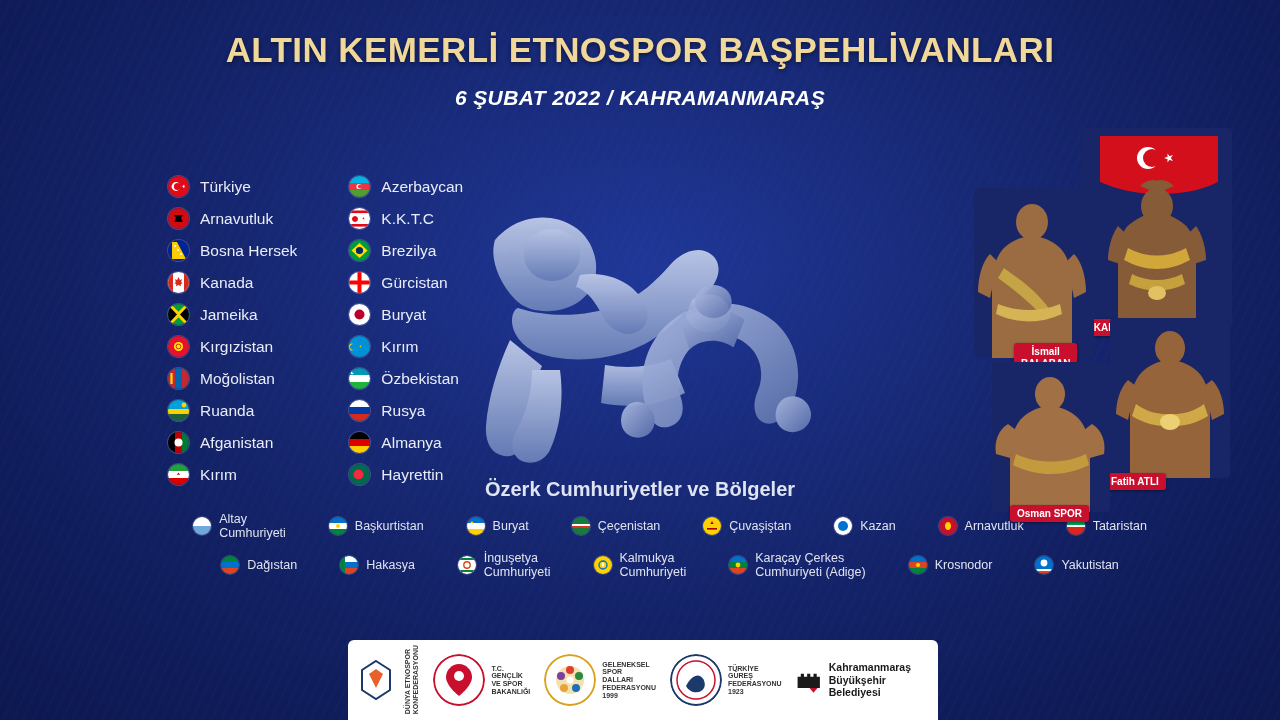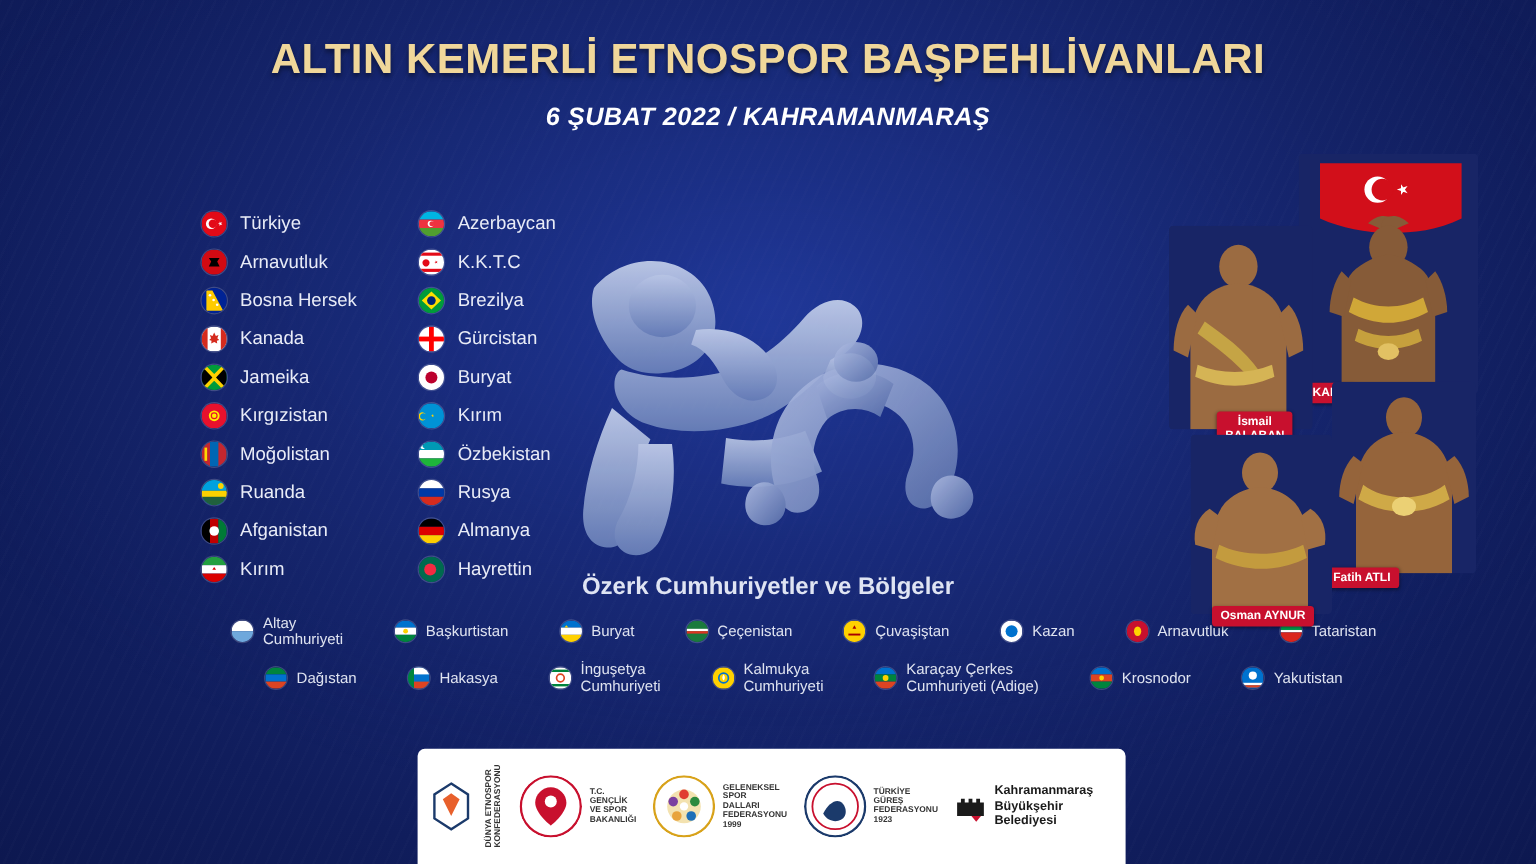--- a/index.html
+++ b/index.html
@@ -140,21 +140,21 @@
     line-height: 1.15;
     white-space: pre-line;
     text-align: center;
     box-shadow: 0 1px 3px rgba(0,0,0,.4);
   }
 
   
   .sponsorbar {
     position: absolute;
     left: 348px; bottom: 0;
-    width: 590px; height: 96px;
+    width: 590px; height: 80px;
     background: #ffffff;
     border-radius: 6px 6px 0 0;
     display: flex;
     align-items: center;
     justify-content: center;
     gap: 14px;
     padding: 0 16px;
     z-index: 7;
   }
   .logo { display: flex; align-items: center; gap: 6px; }
@@ -612,21 +612,21 @@
           <rect width="118" height="150" fill="#16256d"></rect>
           <g fill="#a66f3e">
             <ellipse cx="58" cy="32" rx="15" ry="17"></ellipse>
             <path d="M30 56c8-8 20-12 28-12s20 4 28 12c8 8 12 22 12 38v62H18V94c0-16 4-30 12-38z"></path>
             <path d="M16 62c-10 6-14 18-12 30l14 4 6-28z"></path>
             <path d="M100 62c10 6 14 18 12 30l-14 4-6-28z"></path>
           </g>
           <path d="M24 92c20 10 50 10 70 0l3 11c-24 12-52 12-76 0z" fill="#c79b34"></path>
         </svg>
       </div>
-      <div class="namebadge" style="left:18px; bottom:-10px;">Osman AYNUR</div>
+      <div class="namebadge" style="left:18px; bottom:-10px;">Osman SPOR</div>
     </div>
   </div>
 
   <div class="sponsorbar">
     <div class="logo">
       <svg width="44" height="50" viewBox="0 0 44 50">
         <path d="M22 6l14 9v20l-14 9-14-9V15z" fill="none" stroke="#1b3a6b" stroke-width="2"></path>
         <path d="M22 14l7 5-7 14-7-14z" fill="#e8602c"></path>
       </svg>
       <div class="logo-txt" style="writing-mode:vertical-rl; transform:rotate(180deg); white-space:pre-line">DÜNYA ETNOSPOR

